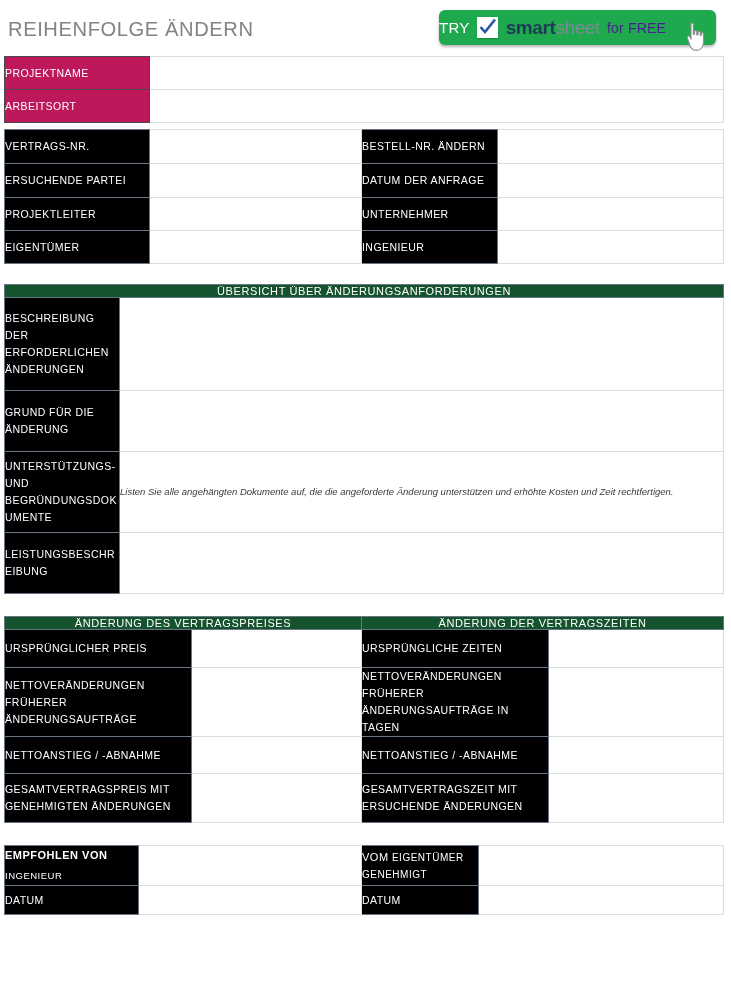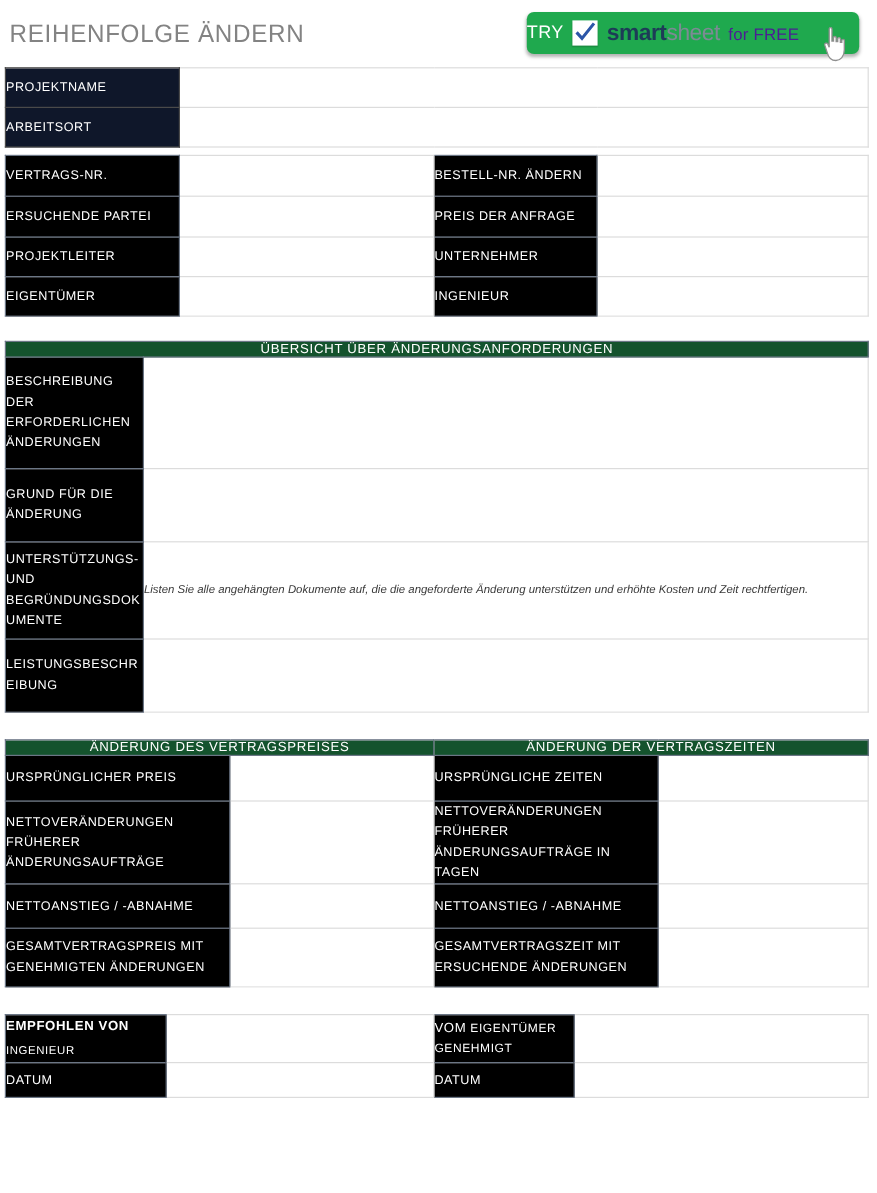--- a/index.html
+++ b/index.html
@@ -116,21 +116,21 @@
     color: #ffffff;
     font-size: 10.5px;
     letter-spacing: 0.45px;
     line-height: 17px;
     padding: 5px 0 5px 9px;
     border: 1px solid #6b7685;
     word-break: break-word;
     vertical-align: middle;
   }
   .lbl-black {
-    background: #0f172a;
+    background: #be185d;
     border: 1px solid #4a4a4a;
   }
   .fld {
     background: #ffffff;
     border: 1px solid #dcdcdc;
   }
 
   .section-bar {
     background: #14532d;
     color: #ffffff;
@@ -235,21 +235,21 @@
 
       <tr>
         <td class="lbl" style="height:33px">VERTRAGS-NR.</td>
         <td class="fld"></td>
         <td class="lbl">BESTELL-NR. ÄNDERN</td>
         <td class="fld"></td>
       </tr>
       <tr>
         <td class="lbl" style="height:33px">ERSUCHENDE PARTEI</td>
         <td class="fld"></td>
-        <td class="lbl">PREIS DER ANFRAGE</td>
+        <td class="lbl">DATUM DER ANFRAGE</td>
         <td class="fld"></td>
       </tr>
       <tr>
         <td class="lbl" style="height:32px">PROJEKTLEITER</td>
         <td class="fld"></td>
         <td class="lbl">UNTERNEHMER</td>
         <td class="fld"></td>
       </tr>
       <tr>
         <td class="lbl" style="height:32px">EIGENTÜMER</td>

